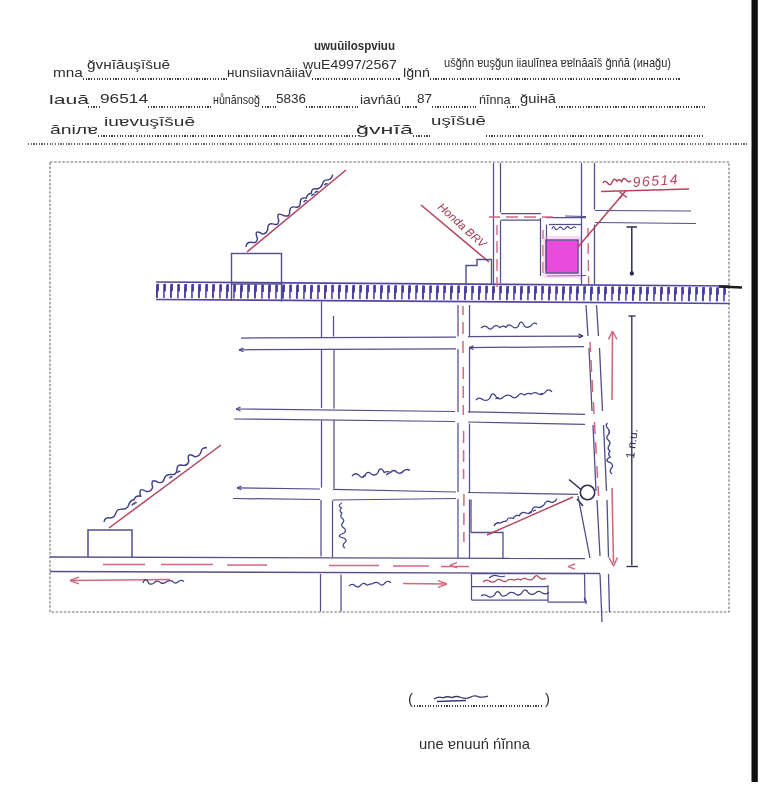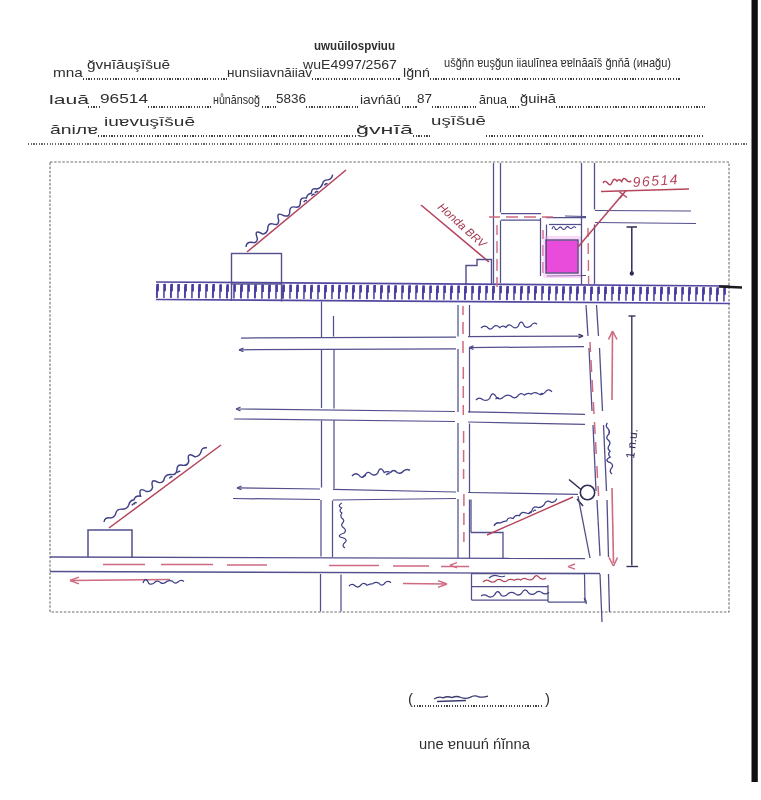--- a/index.html
+++ b/index.html
@@ -47,21 +47,21 @@
 <div class="dots" style="left:306px;top:106px;width:54px;background-image:repeating-linear-gradient(90deg,#3f3f3f 0 1.15px,transparent 1.15px 2.7px);"></div>
 
 <span class="t" style="left:360px;top:93px;font-size:13px;color:#2f2f2f;transform:scaleX(1.069);transform-origin:0 50%;">iavńăú</span>
 
 <div class="dots" style="left:402px;top:106px;width:15px;background-image:repeating-linear-gradient(90deg,#3f3f3f 0 1.15px,transparent 1.15px 2.7px);"></div>
 
 <span class="t" style="left:417px;top:92px;font-size:13px;color:#2f2f2f;transform:scaleX(1.04);transform-origin:0 50%;">87</span>
 
 <div class="dots" style="left:432px;top:106px;width:46px;background-image:repeating-linear-gradient(90deg,#3f3f3f 0 1.15px,transparent 1.15px 2.7px);"></div>
 
-<span class="t" style="left:479px;top:93px;font-size:13px;color:#2f2f2f;transform:scaleX(0.969);transform-origin:0 50%;">ănua</span>
+<span class="t" style="left:479px;top:93px;font-size:13px;color:#2f2f2f;transform:scaleX(0.969);transform-origin:0 50%;">ńĭnna</span>
 
 <div class="dots" style="left:507px;top:106px;width:13px;background-image:repeating-linear-gradient(90deg,#3f3f3f 0 1.15px,transparent 1.15px 2.7px);"></div>
 
 <span class="t" style="left:520px;top:92px;font-size:13px;color:#2f2f2f;transform:scaleX(1.134);transform-origin:0 50%;">ğuiнă</span>
 
 <div class="dots" style="left:556px;top:106px;width:149px;background-image:repeating-linear-gradient(90deg,#3f3f3f 0 1.15px,transparent 1.15px 2.7px);"></div>
 
 <span class="t" style="left:50px;top:123px;font-size:13px;color:#2f2f2f;transform:scaleX(1.49);transform-origin:0 50%;">ăniлɐ</span>
 
 <span class="t" style="left:104px;top:115px;font-size:13px;color:#2f2f2f;transform:scaleX(1.465);transform-origin:0 50%;">iuɐvuşīšuĕ</span>

